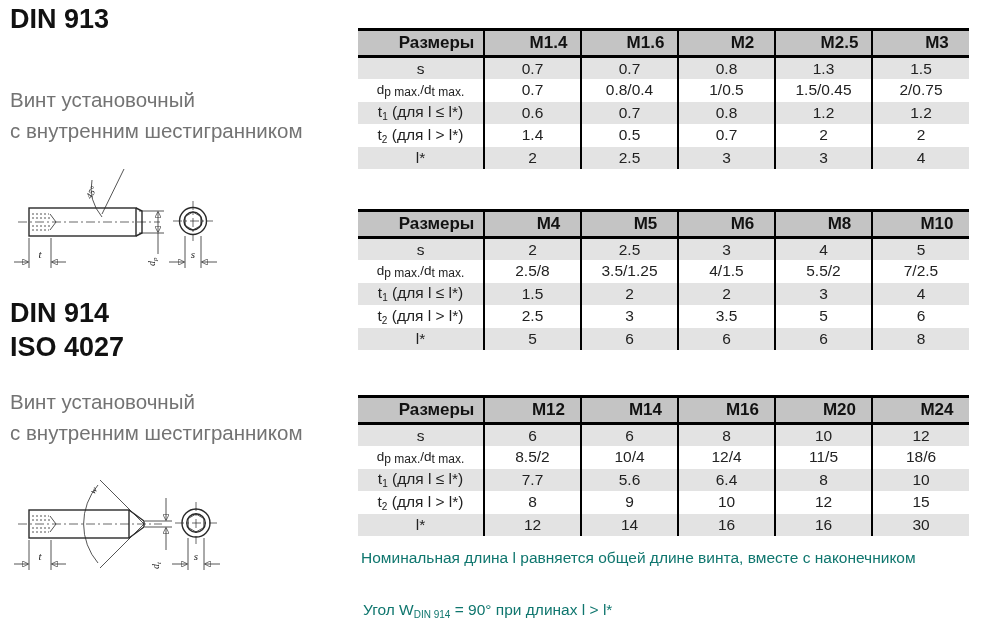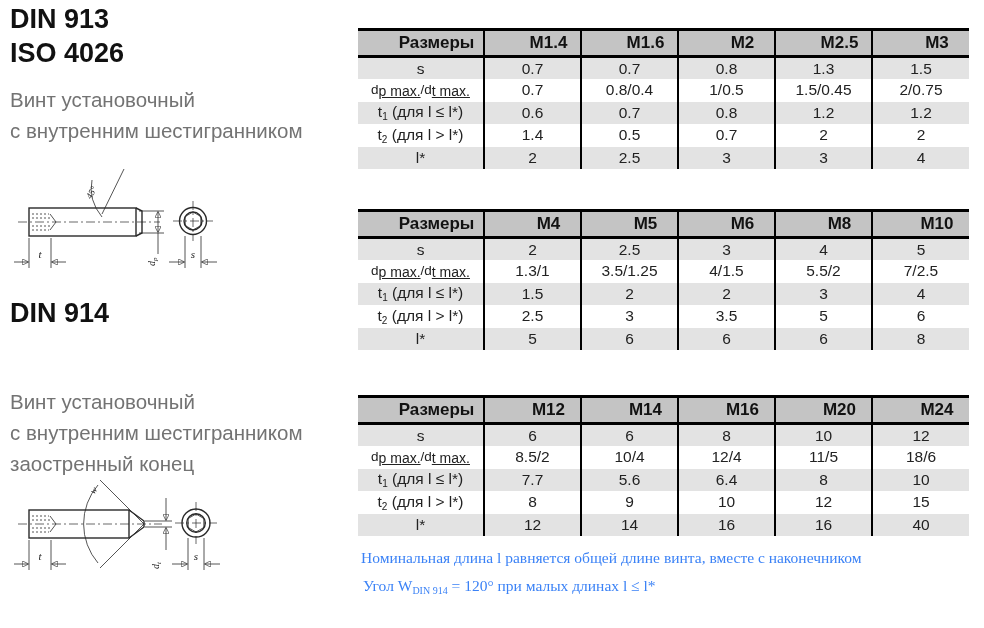--- a/index.html
+++ b/index.html
@@ -30,44 +30,43 @@
   table.dim-table thead th {
     background:#c4c4c4; border-bottom:3px solid #000;
     font-weight:bold; font-size:17px; height:27px; color:#121212;padding-left:32px;
   }
   table.dim-table tbody td { font-size:15.5px; height:22.5px; color:#222; }
   table.dim-table tbody tr:nth-child(odd)  td { background:#e3e3e3; }
   table.dim-table tbody tr:nth-child(even) td { background:#ffffff; }
   td.rowlabel { font-size:15px; }
   td.rowlabel.small { font-size:13.5px; }
   .sub { font-size:10px; vertical-align:-3px; }
-  td.rowlabel.small .sub { font-size:14px; vertical-align:-2px;text-decoration:underline; }
+  td.rowlabel.small .sub { font-size:12px; vertical-align:-2px; }
 
   
-  .note { position:absolute; font-size:15.5px; color:#3b82f6;font-family:Liberation Serif, serif; }
+  .note { position:absolute; font-size:15.5px; color:#0f766e; }
 
   
   svg.tech { position:absolute; }
   svg.tech line, svg.tech path, svg.tech rect, svg.tech circle, svg.tech polygon, svg.tech polyline {
     stroke:#2a2a2a; fill:none;
   }
   .thick { stroke-width:1.4; }
   .thin  { stroke-width:0.8; }
   .cline { stroke-width:0.7; stroke-dasharray:9 3 2 3; }
   .hatch { stroke-width:0.8; stroke-dasharray:2 2; }
   svg.tech text { fill:#222; stroke:none; font-family:"Liberation Serif", serif; font-style:italic; }
 </style>
 </head>
 <body>
 
 <div id="page">
 
   <div class="abs std-title" style="left:10px; top:2px;">
     <div>DIN 913</div>
-    <div>ISO 4026</div>
   </div>
 
   <div class="abs desc" style="left:10px; top:84px;">
     <div>Винт установочный</div>
     <div>с внутренним шестигранником</div>
   </div>
 
   <svg class="tech" style="left:6px; top:164px;" width="232" height="112" viewBox="0 0 232 112">
     <defs>
       <marker id="ar1" viewBox="0 0 10 10" refX="9" refY="5" markerWidth="8" markerHeight="8" orient="auto-start-reverse">
@@ -114,26 +113,26 @@
       <line class="thin" x1="179" y1="72" x2="179" y2="104"></line>
       <line class="thin" x1="195" y1="72" x2="195" y2="104"></line>
       <line class="thin" x1="163" y1="98" x2="178" y2="98" marker-end="url(#ar1)"></line>
       <line class="thin" x1="211" y1="98" x2="196" y2="98" marker-end="url(#ar1)"></line>
       <text font-size="11" x="187" y="94" text-anchor="middle">s</text>
     </g>
   </svg>
 
   <div class="abs std-title" style="left:10px; top:296px;">
     <div>DIN 914</div>
+    <div>ISO 4027</div>
   </div>
 
   <div class="abs desc" style="left:10px; top:386px;">
     <div>Винт установочный</div>
     <div>с внутренним шестигранником</div>
-    <div>заостренный конец</div>
   </div>
 
   <svg class="tech" style="left:6px; top:462px;" width="232" height="116" viewBox="0 0 232 116">
     <defs>
       <marker id="ar2" viewBox="0 0 10 10" refX="9" refY="5" markerWidth="8" markerHeight="8" orient="auto-start-reverse">
         <path d="M0,0 L10,5 L0,10 z" fill="#222" stroke="none"></path>
       </marker>
     </defs>
     <g>
       <rect class="thick" x="23" y="48" width="100" height="28"></rect>
@@ -250,21 +249,21 @@
         <tr>
           <td class="rowlabel"><span>s</span></td>
           <td>2</td>
           <td>2.5</td>
           <td>3</td>
           <td>4</td>
           <td>5</td>
         </tr>
         <tr>
           <td class="rowlabel small"><span>d</span><span class="sub">p max.</span><span>/d</span><span class="sub">t max.</span></td>
-          <td>1.3/1</td>
+          <td>2.5/8</td>
           <td>3.5/1.25</td>
           <td>4/1.5</td>
           <td>5.5/2</td>
           <td>7/2.5</td>
         </tr>
         <tr>
           <td class="rowlabel"><span>t</span><span class="sub">1</span><span> (для l ≤ l*)</span></td>
           <td>1.5</td>
           <td>2</td>
           <td>2</td>
@@ -332,21 +331,21 @@
           <td>10</td>
           <td>12</td>
           <td>15</td>
         </tr>
         <tr>
           <td class="rowlabel"><span>l*</span></td>
           <td>12</td>
           <td>14</td>
           <td>16</td>
           <td>16</td>
-          <td>40</td>
+          <td>30</td>
         </tr>
       </tbody>
     </table>
 
   <div class="note" style="left:361px; top:549px;">Номинальная длина l равняется общей длине винта, вместе с наконечником</div>
-  <div class="note" style="left:363px; top:577px;"><span>Угол W</span><span class="sub">DIN 914</span><span> = 120° при малых длинах l ≤ l*</span></div>
+  <div class="note" style="left:363px; top:601px;"><span>Угол W</span><span class="sub">DIN 914</span><span> = 90° при длинах l &gt; l*</span></div>
 
 </div>
 
 </body></html>

